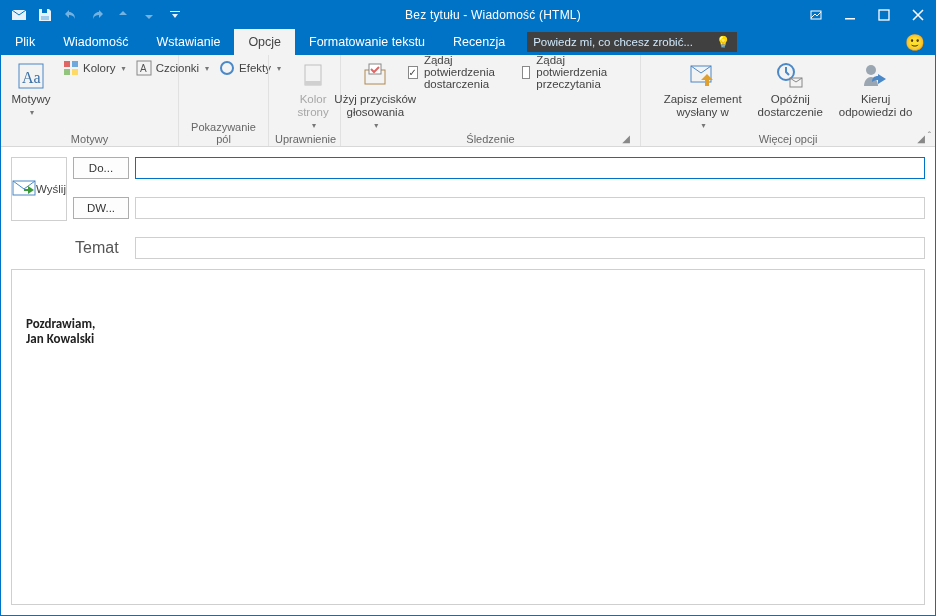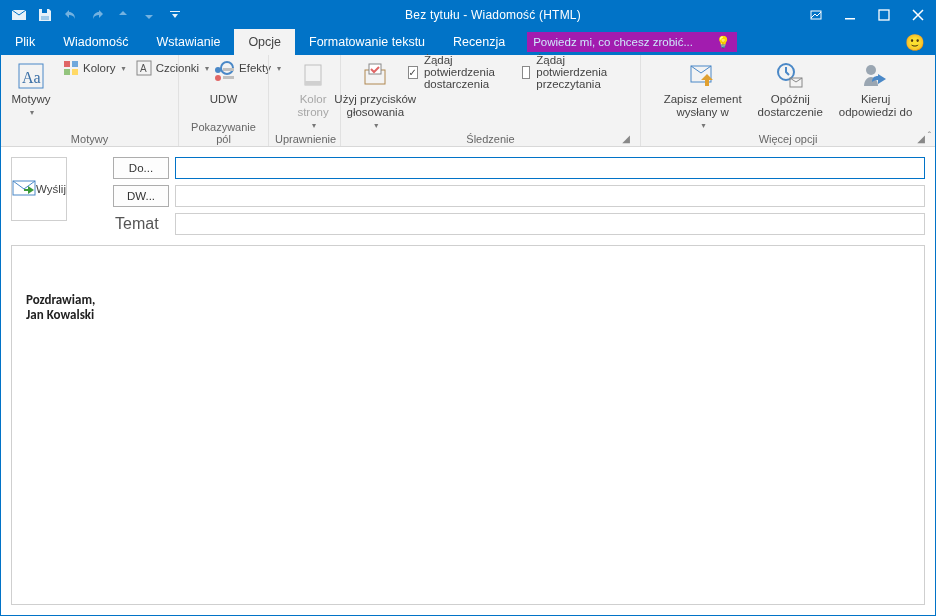--- a/index.html
+++ b/index.html
@@ -15,41 +15,41 @@
 .titlebar { height: 28px; background: #0173c7; color: #fff; display: flex; align-items: center; font-size: 12px; }
 .qat { display: flex; align-items: center; gap: 2px; padding-left: 6px; }
 .qat-item { width: 24px; height: 24px; display: flex; align-items: center; justify-content: center; color: #fff; opacity: .9; }
 .qat-item.dim { opacity: .45; }
 .title-text { flex: 1; text-align: center; font-size: 12px; letter-spacing: .2px; }
 .win-controls { display: flex; align-items: center; }
 .win-btn { width: 34px; height: 28px; display: flex; align-items: center; justify-content: center; color: #fff; }
 .menubar { height: 26px; background: #0173c7; color: #fff; display: flex; align-items: stretch; }
 .tab { padding: 0 14px; display: flex; align-items: center; color: #fff; font-size: 12.5px; cursor: default; }
 .tab.active { background: #f3f3f3; color: #444; }
-.tell-me { margin-left: 8px; display: flex; align-items: center; background: #a21caf; width: 210px; height: 20px; align-self: center; padding: 0 6px; color: #cfe8fb; font-size: 11.5px; }
+.tell-me { margin-left: 8px; display: flex; align-items: center; background: #404040; width: 210px; height: 20px; align-self: center; padding: 0 6px; color: #cfe8fb; font-size: 11.5px; }
 .tell-me .bulb { margin-left: auto; color: #fff; }
 .smiley { margin-left: auto; margin-right: 10px; align-self: center; font-size: 16px; color: #ffd24a; }
 .ribbon { background: #f3f3f3; border-bottom: 1px solid #d8d8d8; display: flex; align-items: stretch; height: 92px; position: relative; }
 .group { display: flex; flex-direction: column; border-right: 1px solid #e1e1e1; padding: 2px 6px 0 6px; }
 .group-body { flex: 1; display: flex; align-items: flex-start; gap: 4px; }
 .group-label { text-align: center; font-size: 11px; color: #666; padding-bottom: 1px; position: relative; }
 .dlg-launch { position: absolute; right: 2px; bottom: 2px; width: 12px; height: 12px; display: flex; align-items: center; justify-content: center; color: #888; font-size: 10px; }
 .big-btn { display: flex; flex-direction: column; align-items: center; justify-content: flex-start; width: auto; min-width: 48px; padding: 2px 4px 0 4px; text-align: center; color: #444; font-size: 11.5px; line-height: 13px; }
 .big-btn.disabled { color: #a7a7a7; }
 .big-btn .ic { height: 34px; display: flex; align-items: center; justify-content: center; }
 .small-row { display: flex; flex-direction: row; gap: 2px; }
 .small-btn { display: flex; align-items: center; gap: 4px; color: #444; font-size: 11.5px; height: 22px; padding: 0 4px; }
 .arrow-down { font-size: 8px; color: #777; margin-left: 2px; }
 .check-row { display: flex; align-items: center; gap: 6px; font-size: 11.5px; color: #444; height: 22px; }
 .checkbox { width: 13px; height: 13px; border: 1px solid #888; display: flex; align-items: center; justify-content: center; font-size: 10px; color: #444; background: #fff; }
 .collapse { position: absolute; right: 4px; bottom: 4px; color: #888; font-size: 10px; }
 .compose-wrap { flex: 1; padding: 10px; display: flex; flex-direction: column; gap: 0; }
 .header-area { display: flex; gap: 6px; }
 .send-box { width: 56px; height: 64px; border: 1px solid #cfcfcf; display: flex; flex-direction: row; align-items: center; justify-content: center; color: #444; font-size: 11.5px; }
-.fields { flex: 1; display: flex; flex-direction: column; gap: 6px; margin-left: 40px; }
+.fields { flex: 1; display: flex; flex-direction: column; gap: 18px; }
 .field-row, .field-row2 { display: flex; gap: 6px; }
 .field-btn { width: 56px; height: 22px; border: 1px solid #adadad; background: #fdfdfd; display: flex; align-items: center; justify-content: center; font-size: 11.5px; color: #333; }
 .field-input { flex: 1; height: 22px; border: 1px solid #cfcfcf; background: #fff; }
 .field-input.focus { border: 1px solid #0173c7; }
 .label-cell { width: 56px; height: 22px; display: flex; align-items: center; font-size: 16px; color: #555; padding-left: 2px; }
 .body-editor { margin-top: 10px; border: 1px solid #cfcfcf; flex: 1; background: #fff; padding: 46px 14px 14px 14px; font-size: 13px; color: #222; font-family: Calibri, "Segoe UI", sans-serif; }
 .body-editor b { font-weight: 700; }
 svg { display: block; }
 
 
@@ -195,31 +195,20 @@
           <span style="white-space:pre">Kolor
 strony</span>
             <span class="arrow-down">▾</span>
         </div>
       </div>
       <div class="group-label">Motywy</div>
     </div>
 
     <div class="group" style="width:90px">
       <div class="group-body" style="justify-content:center">
-        <div class="big-btn">
-          <span class="ic">
-              <svg class="ic-md" viewBox="0 0 28 28">
-                <circle cx="8" cy="8" r="3" fill="#4a88c7"></circle>
-                <circle cx="8" cy="16" r="3" fill="#e06666"></circle>
-                <rect x="13" y="6" width="11" height="3" fill="#c0c0c0"></rect>
-                <rect x="13" y="14" width="11" height="3" fill="#c0c0c0"></rect>
-              </svg>
-            </span>
-          <span>UDW</span>
-        </div>
       </div>
       <div class="group-label">Pokazywanie pól</div>
     </div>
 
     <div class="group" style="width:72px">
       <div class="group-body"></div>
       <div class="group-label">Uprawnienie</div>
     </div>
 
     <div class="group" style="width:300px">

